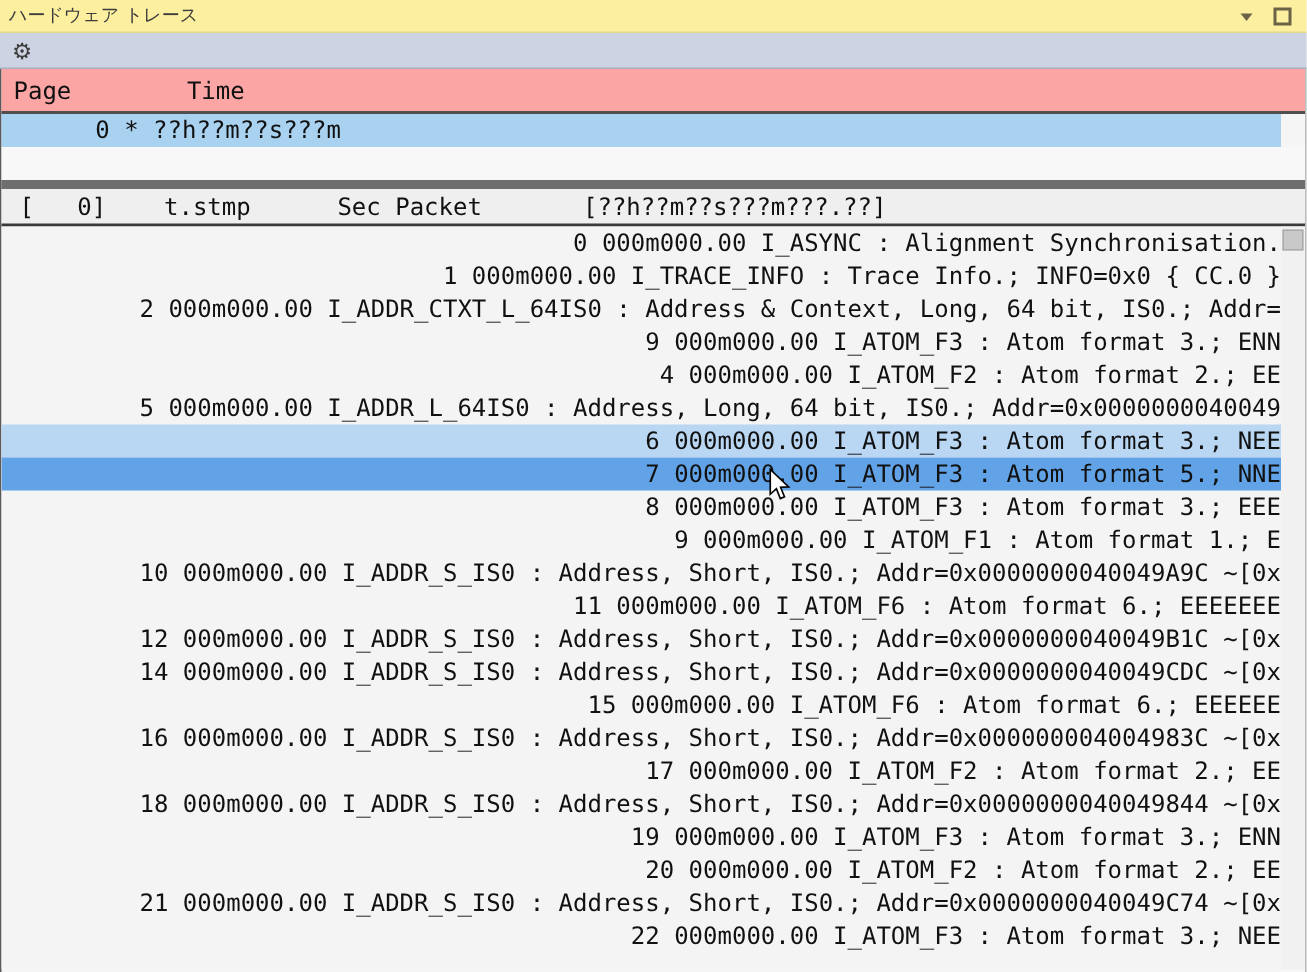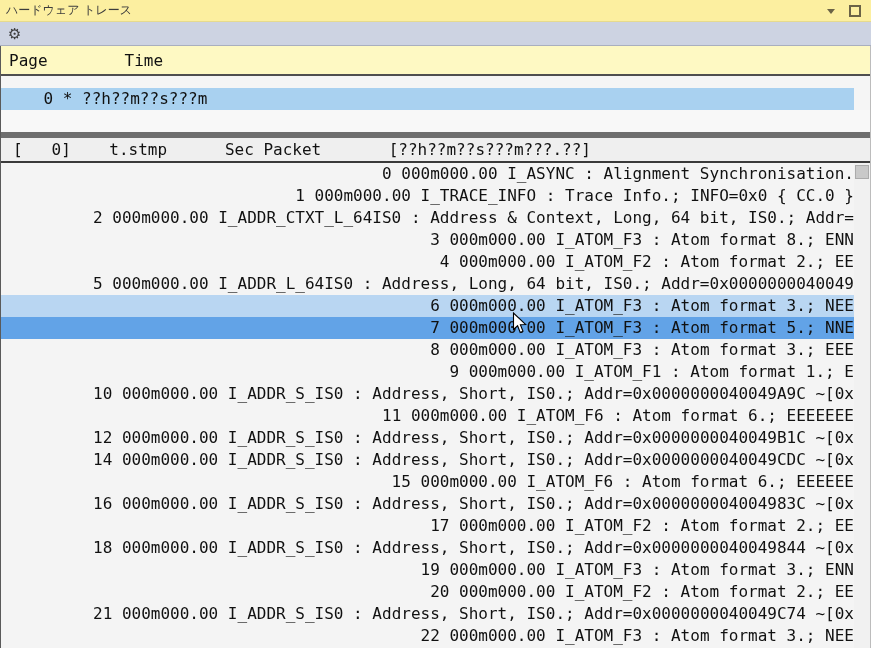--- a/index.html
+++ b/index.html
@@ -26,24 +26,24 @@
   .gear{position:absolute;left:8px;top:1px;font-family:"DejaVu Sans",sans-serif;
     font-size:15px;color:#3d3d3d;cursor:default;line-height:22px;}
 
   
   .content{position:absolute;top:46px;left:0;width:871px;height:602px;
     border-left:1px solid #5a5a5a;border-right:1px solid #bcbcbc;
     box-sizing:border-box;background:#F5F5F5;}
   pre{margin:0;font-family:"DejaVu Sans Mono",monospace;font-size:16px;
     line-height:22px;color:#111;white-space:pre;}
 
-  .page-header{height:28px;border-bottom:2px solid #4F4F4F;background:#fef9c3;}
+  .page-header{height:28px;border-bottom:2px solid #4F4F4F;background:#fca5a5;}
   .page-header pre{padding:4px 0 0 8px;}
   .page-row{height:22px;width:853px;background:var(--sel-page,#A9D1F0);}
-  .page-row pre{padding-left:4px;margin-top:12px;}
+  .page-row pre{padding-left:24px;}
   .gap-row{height:22px;background:#F8F8F8;}
   .thick-bar{height:6px;background:#6E6E6E;}
   .packet-header{height:23px;background:#EFEFEF;border-bottom:2px solid #3A3A3A;}
   .packet-header pre{padding-left:12px;line-height:23px;}
 
   .rows{position:relative;height:495px;background:#F4F4F4;overflow:hidden;}
   .row{height:22px;width:845px;padding-left:8px;overflow:hidden;
     white-space:pre;font-size:16px;line-height:22px;color:#111;
     font-family:"DejaVu Sans Mono",monospace;text-align:right;}
   .row.hl-light{background:var(--sel-light,#B9D6F2);}
@@ -90,21 +90,21 @@
 
     <div class="packet-header">
       <pre>[   0]    t.stmp      Sec Packet       [??h??m??s???m???.??]</pre>
     </div>
 
     <div class="rows">
       <div id="rows-host">
           <div class="row">        0 000m000.00 I_ASYNC : Alignment Synchronisation.</div>
           <div class="row">        1 000m000.00 I_TRACE_INFO : Trace Info.; INFO=0x0 { CC.0 }</div>
           <div class="row">        2 000m000.00 I_ADDR_CTXT_L_64IS0 : Address &amp; Context, Long, 64 bit, IS0.; Addr=</div>
-          <div class="row">        3 000m000.00 I_ATOM_F3 : Atom format 8.; ENN</div>
+          <div class="row">        9 000m000.00 I_ATOM_F3 : Atom format 3.; ENN</div>
           <div class="row">        4 000m000.00 I_ATOM_F2 : Atom format 2.; EE</div>
           <div class="row">        5 000m000.00 I_ADDR_L_64IS0 : Address, Long, 64 bit, IS0.; Addr=0x0000000040049</div>
           <div class="row hl-light">        6 000m000.00 I_ATOM_F3 : Atom format 3.; NEE</div>
           <div class="row hl-strong">        7 000m000.00 I_ATOM_F3 : Atom format 5.; NNE</div>
           <div class="row">        8 000m000.00 I_ATOM_F3 : Atom format 3.; EEE</div>
           <div class="row">        9 000m000.00 I_ATOM_F1 : Atom format 1.; E</div>
           <div class="row">       10 000m000.00 I_ADDR_S_IS0 : Address, Short, IS0.; Addr=0x0000000040049A9C ~[0x</div>
           <div class="row">       11 000m000.00 I_ATOM_F6 : Atom format 6.; EEEEEEE</div>
           <div class="row">       12 000m000.00 I_ADDR_S_IS0 : Address, Short, IS0.; Addr=0x0000000040049B1C ~[0x</div>
           <div class="row">       14 000m000.00 I_ADDR_S_IS0 : Address, Short, IS0.; Addr=0x0000000040049CDC ~[0x</div>

